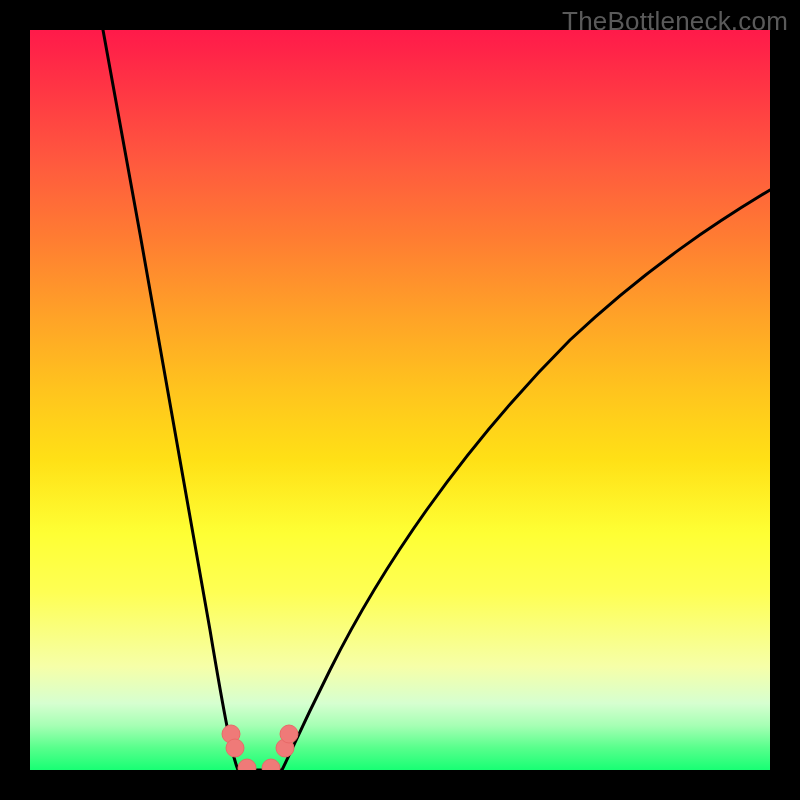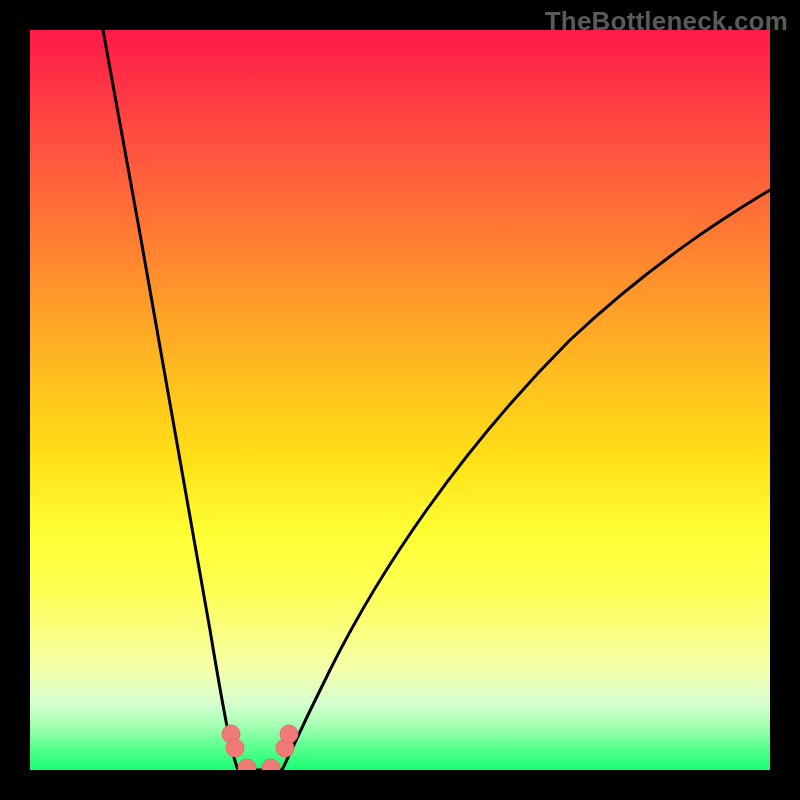--- a/index.html
+++ b/index.html
@@ -34,21 +34,21 @@
       #18ff74 100%
     );
   }
   .watermark {
     position: absolute;
     top: 6px;
     right: 12px;
     font-family: Arial, Helvetica, sans-serif;
     font-size: 26px;
     color: #5a5a5a;
-    font-weight: 700;
+    font-weight: 400;
     letter-spacing: 0.2px;
   }
   svg.curve {
     position: absolute;
     left: 0;
     top: 0;
     width: 740px;
     height: 740px;
   }
 </style>

